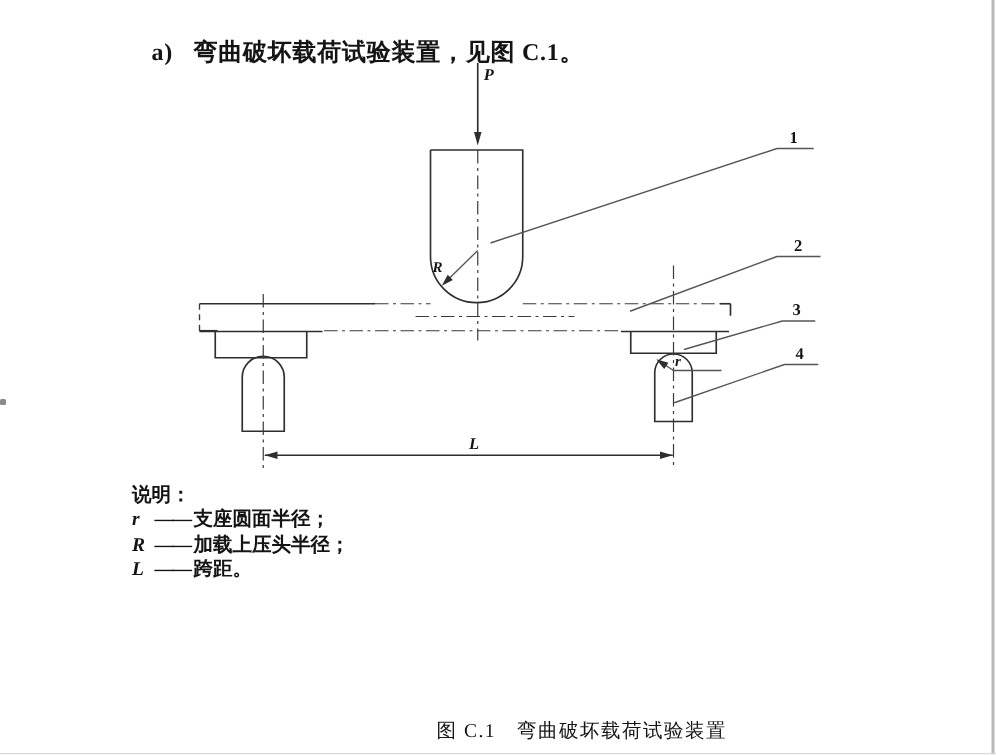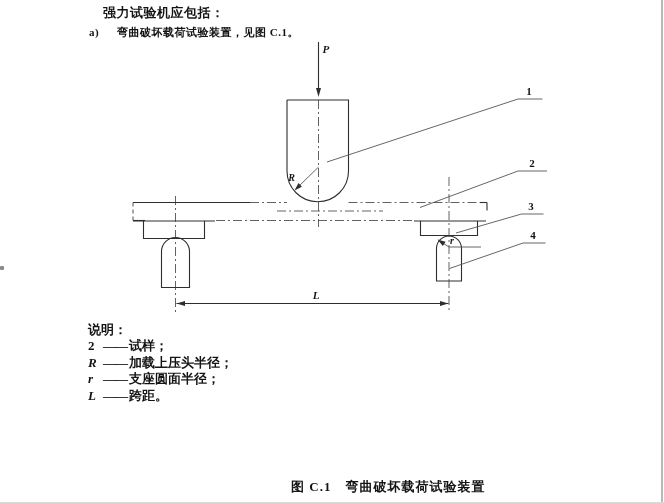--- a/index.html
+++ b/index.html
@@ -7,28 +7,28 @@
   .page{
     position:relative;width:664px;height:503px;background:#ffffff;
     overflow:hidden;font-family:"Liberation Serif","DejaVu Serif",serif;
     color:#141414;
   }
   .page-edge-right{position:absolute;top:0;right:1px;width:2px;height:503px;background:#b9b9b9;}
   .page-edge-bottom{position:absolute;left:0;bottom:0;width:664px;height:1px;background:#d9d9d9;}
   .edge-speck{position:absolute;left:0;top:266px;width:4px;height:4px;background:#8a8a8a;border-radius:1px;}
   .txt{position:absolute;white-space:nowrap;letter-spacing:0.5px;}
   .intro{left:103px;top:4px;font-size:13px;font-weight:600;}
-  .item-a{left:89px;top:25px;font-size:11px;font-weight:600;}
+  .item-a{left:101px;top:25px;font-size:16px;font-weight:600;}
   .item-a .pfx{display:inline-block;width:28px;font-weight:600;}
   .legend{position:absolute;left:88px;top:322px;font-size:13px;line-height:16.4px;font-weight:600;}
   .legend .lrow{white-space:nowrap;}
   .lkey{display:inline-block;width:15px;}
   .lkey.it{font-style:italic;font-family:"Liberation Serif",serif;font-weight:600;}
   .ldash{display:inline-block;letter-spacing:-1px;margin-right:2px;}
-  .caption{left:257px;top:478px;font-size:13px;font-weight:700;letter-spacing:1px;padding-left:34px;}
+  .caption{left:257px;top:478px;font-size:13px;font-weight:400;letter-spacing:1px;padding-left:34px;}
   svg{position:absolute;left:0;top:0;}
   svg .ln{stroke:#2e2e2e;stroke-width:1.1;fill:none;}
   svg .thin{stroke:#555;stroke-width:0.9;fill:none;}
   svg .cl{stroke:#3a3a3a;stroke-width:0.8;fill:none;stroke-dasharray:9 3 2 3;}
   svg .dsh{stroke:#3a3a3a;stroke-width:0.9;fill:none;stroke-dasharray:4 3;}
   svg .ah{fill:#2e2e2e;stroke:none;}
   svg text{fill:#141414;}
   svg .sym{font-family:"Liberation Serif",serif;font-style:italic;font-size:11px;font-weight:600;}
   svg .sym-sm{font-family:"Liberation Serif",serif;font-style:italic;font-size:10px;font-weight:600;}
   svg .num{font-family:"Liberation Serif",serif;font-size:11px;font-weight:700;}
@@ -89,30 +89,28 @@
     <polyline class="thin" points="420,207.5 518,171 547,171"></polyline>
     <text class="num" x="532" y="167" text-anchor="middle">2</text>
 
     <polyline class="thin" points="456,233 521.5,214 543.5,214"></polyline>
     <text class="num" x="531" y="210" text-anchor="middle">3</text>
 
     <polyline class="thin" points="449.5,268.5 523,243 545.5,243"></polyline>
     <text class="num" x="533" y="239" text-anchor="middle">4</text>
   </svg>
 
-  <div class="txt intro">强力试验机应包括：</div>
   <div class="txt item-a">
     <span class="pfx">a)</span><span>弯曲破坏载荷试验装置，见图 C.1。</span>
   </div>
 
   <div class="legend">
     <div class="lrow">说明：</div>
-    <div class="lrow"><span class="lkey">2</span><span class="ldash">——</span><span>试样；</span></div>
+    <div class="lrow"><span class="lkey it">r</span><span class="ldash">——</span><span>支座圆面半径；</span></div>
     <div class="lrow"><span class="lkey it">R</span><span class="ldash">——</span><span>加载上压头半径；</span></div>
-    <div class="lrow"><span class="lkey it">r</span><span class="ldash">——</span><span>支座圆面半径；</span></div>
     <div class="lrow"><span class="lkey it">L</span><span class="ldash">——</span><span>跨距。</span></div>
   </div>
 
   <div class="txt caption">图 C.1　弯曲破坏载荷试验装置</div>
 
   <div class="edge-speck"></div>
   <div class="page-edge-right"></div>
   <div class="page-edge-bottom"></div>
 </div>
 

